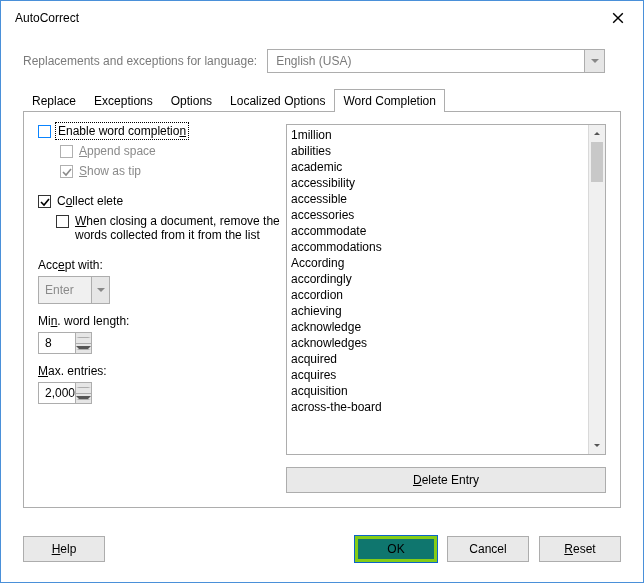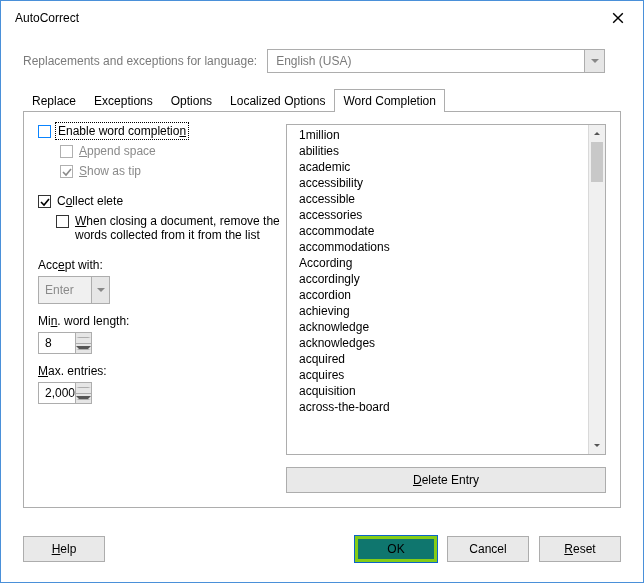--- a/index.html
+++ b/index.html
@@ -198,21 +198,20 @@
     background: #fff;
     position: relative;
     overflow: hidden;
     display: flex;
   }
   .list-inner {
     flex: 1;
     overflow: hidden;
     padding: 2px 0 2px 4px;
     line-height: 16px;
-    margin-left: 8px;
   }
   .list-inner div { white-space: nowrap; }
   .scrollbar {
     width: 17px;
     border-left: 1px solid #d9d9d9;
     background: #f0f0f0;
     display: flex;
     flex-direction: column;
   }
   .sb-btn {

